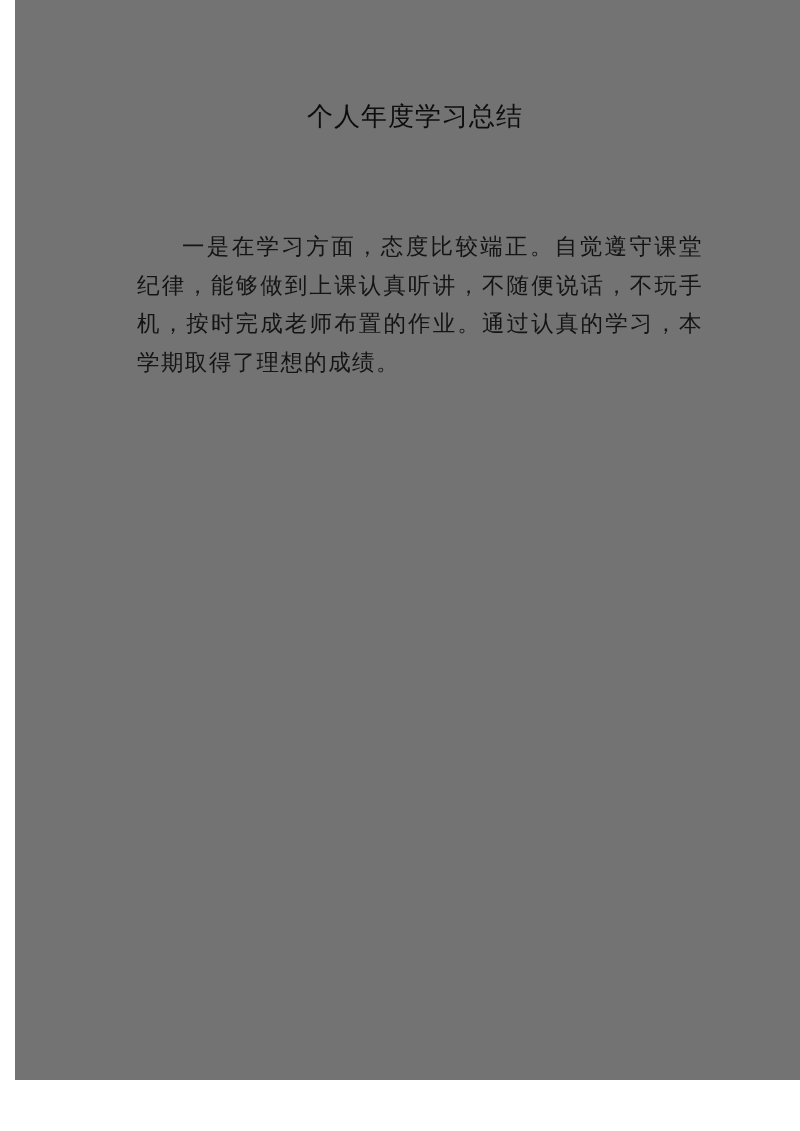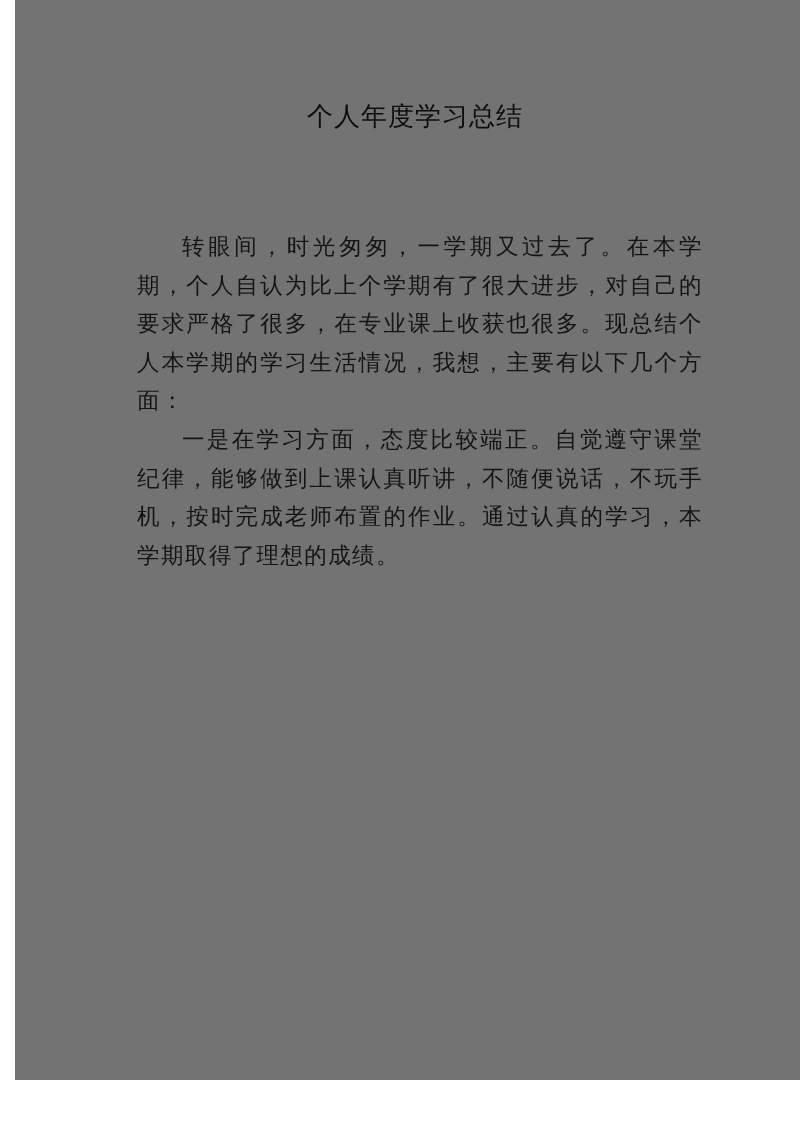--- a/index.html
+++ b/index.html
@@ -64,16 +64,15 @@
       text-indent: 2em;
       word-break: break-all;
     }
   </style>
 </head>
 <body>
 
 <div class="page">
   <h1 class="title">个人年度学习总结</h1>
   <div class="body">
-    <p class="para">转眼间，时光匆匆，一学期又过去了。在本学期，个人自认为比上个学期有了很大进步，对自己的要求严格了很多，在专业课上收获也很多。现总结个人本学期的学习生活情况，我想，主要有以下几个方面：</p>
     <p class="para">一是在学习方面，态度比较端正。自觉遵守课堂纪律，能够做到上课认真听讲，不随便说话，不玩手机，按时完成老师布置的作业。通过认真的学习，本学期取得了理想的成绩。</p>
   </div>
 </div>
 
 </body></html>

